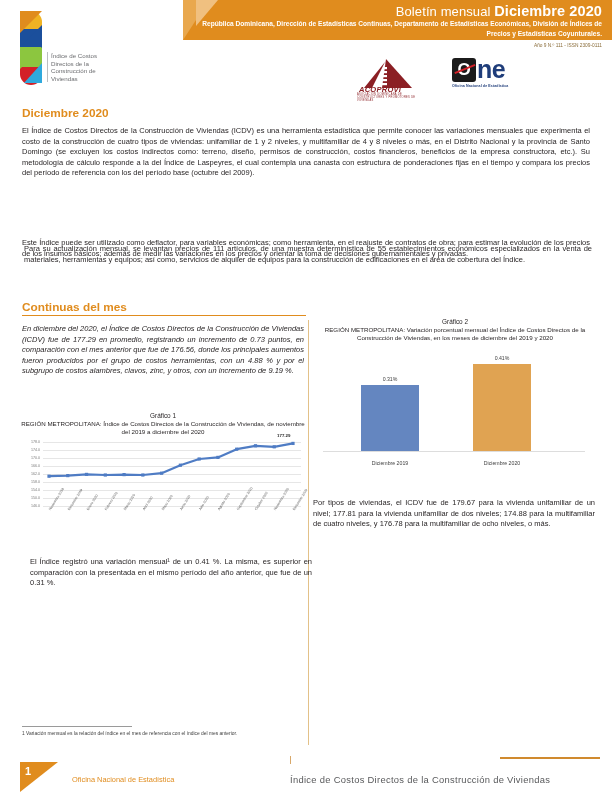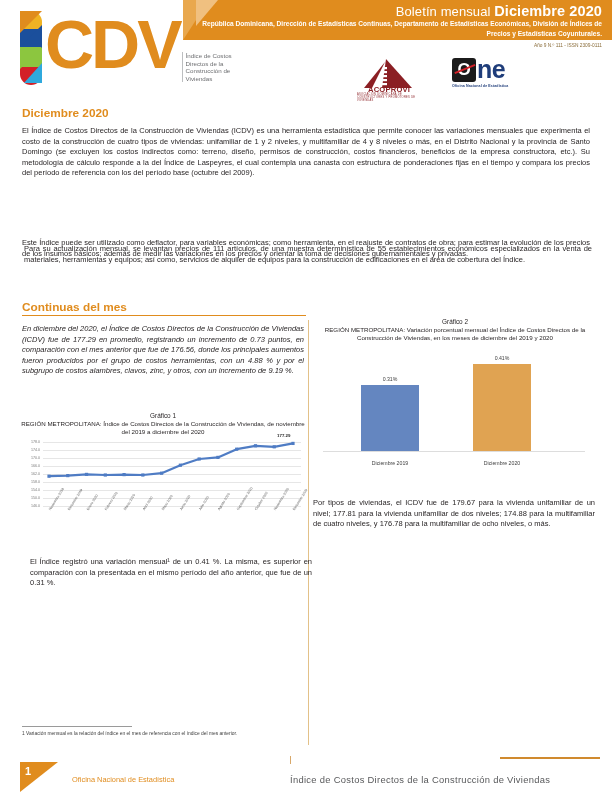--- a/index.html
+++ b/index.html
@@ -113,25 +113,26 @@
 
   
   .acoprovi {
     position: absolute;
     left: 356px; top: 58px;
     width: 68px; height: 40px;
   }
   .acoprovi svg { display: block; }
   .acoprovi .ac-label {
     position: absolute;
-    left: 12px; top: 27px;
+    left: 3px; top: 27px;
     font-size: 7.6px;
     font-weight: bold;
     color: #8b1f24;
     letter-spacing: 0.2px;
+    font-style: italic;
   }
   .acoprovi .ac-sub {
     position: absolute;
     left: 1px; top: 35px;
     font-size: 2.6px;
     color: #8b1f24;
     letter-spacing: 0.3px;
   }
   .one-logo {
     position: absolute;
@@ -402,21 +403,20 @@
       <div class="lm-seg lm2"></div>
       <div class="lm-seg lm3"></div>
       <div class="lm-seg lm4"></div>
       <svg class="lm-diag" viewBox="0 0 22 74">
         <polygon points="0,0 22,0 0,22" fill="#e08c1e"></polygon>
         <polygon points="22,14 22,34 2,34" fill="#1b4f9c"></polygon>
         <polygon points="0,36 22,36 0,58" fill="#8cc63f"></polygon>
         <polygon points="22,52 22,72 4,72" fill="#2fa9dd"></polygon>
       </svg>
     </div>
-    <div class="icdv-text">CDV</div>
     <div class="icdv-sub">Índice de Costos Directos de la Construcción de Viviendas</div>
   </div>
 
   <div class="acoprovi">
     <svg width="68" height="32" viewBox="0 0 68 32">
       <polygon points="30,1 56,30 26,30" fill="#8b1f24"></polygon>
       <polygon points="29,4 16,30 8,30" fill="#8b1f24"></polygon>
       <g fill="#ffffff">
         <rect x="20" y="25" width="11" height="2.2"></rect>
         <rect x="22" y="21" width="9" height="2.2"></rect>

